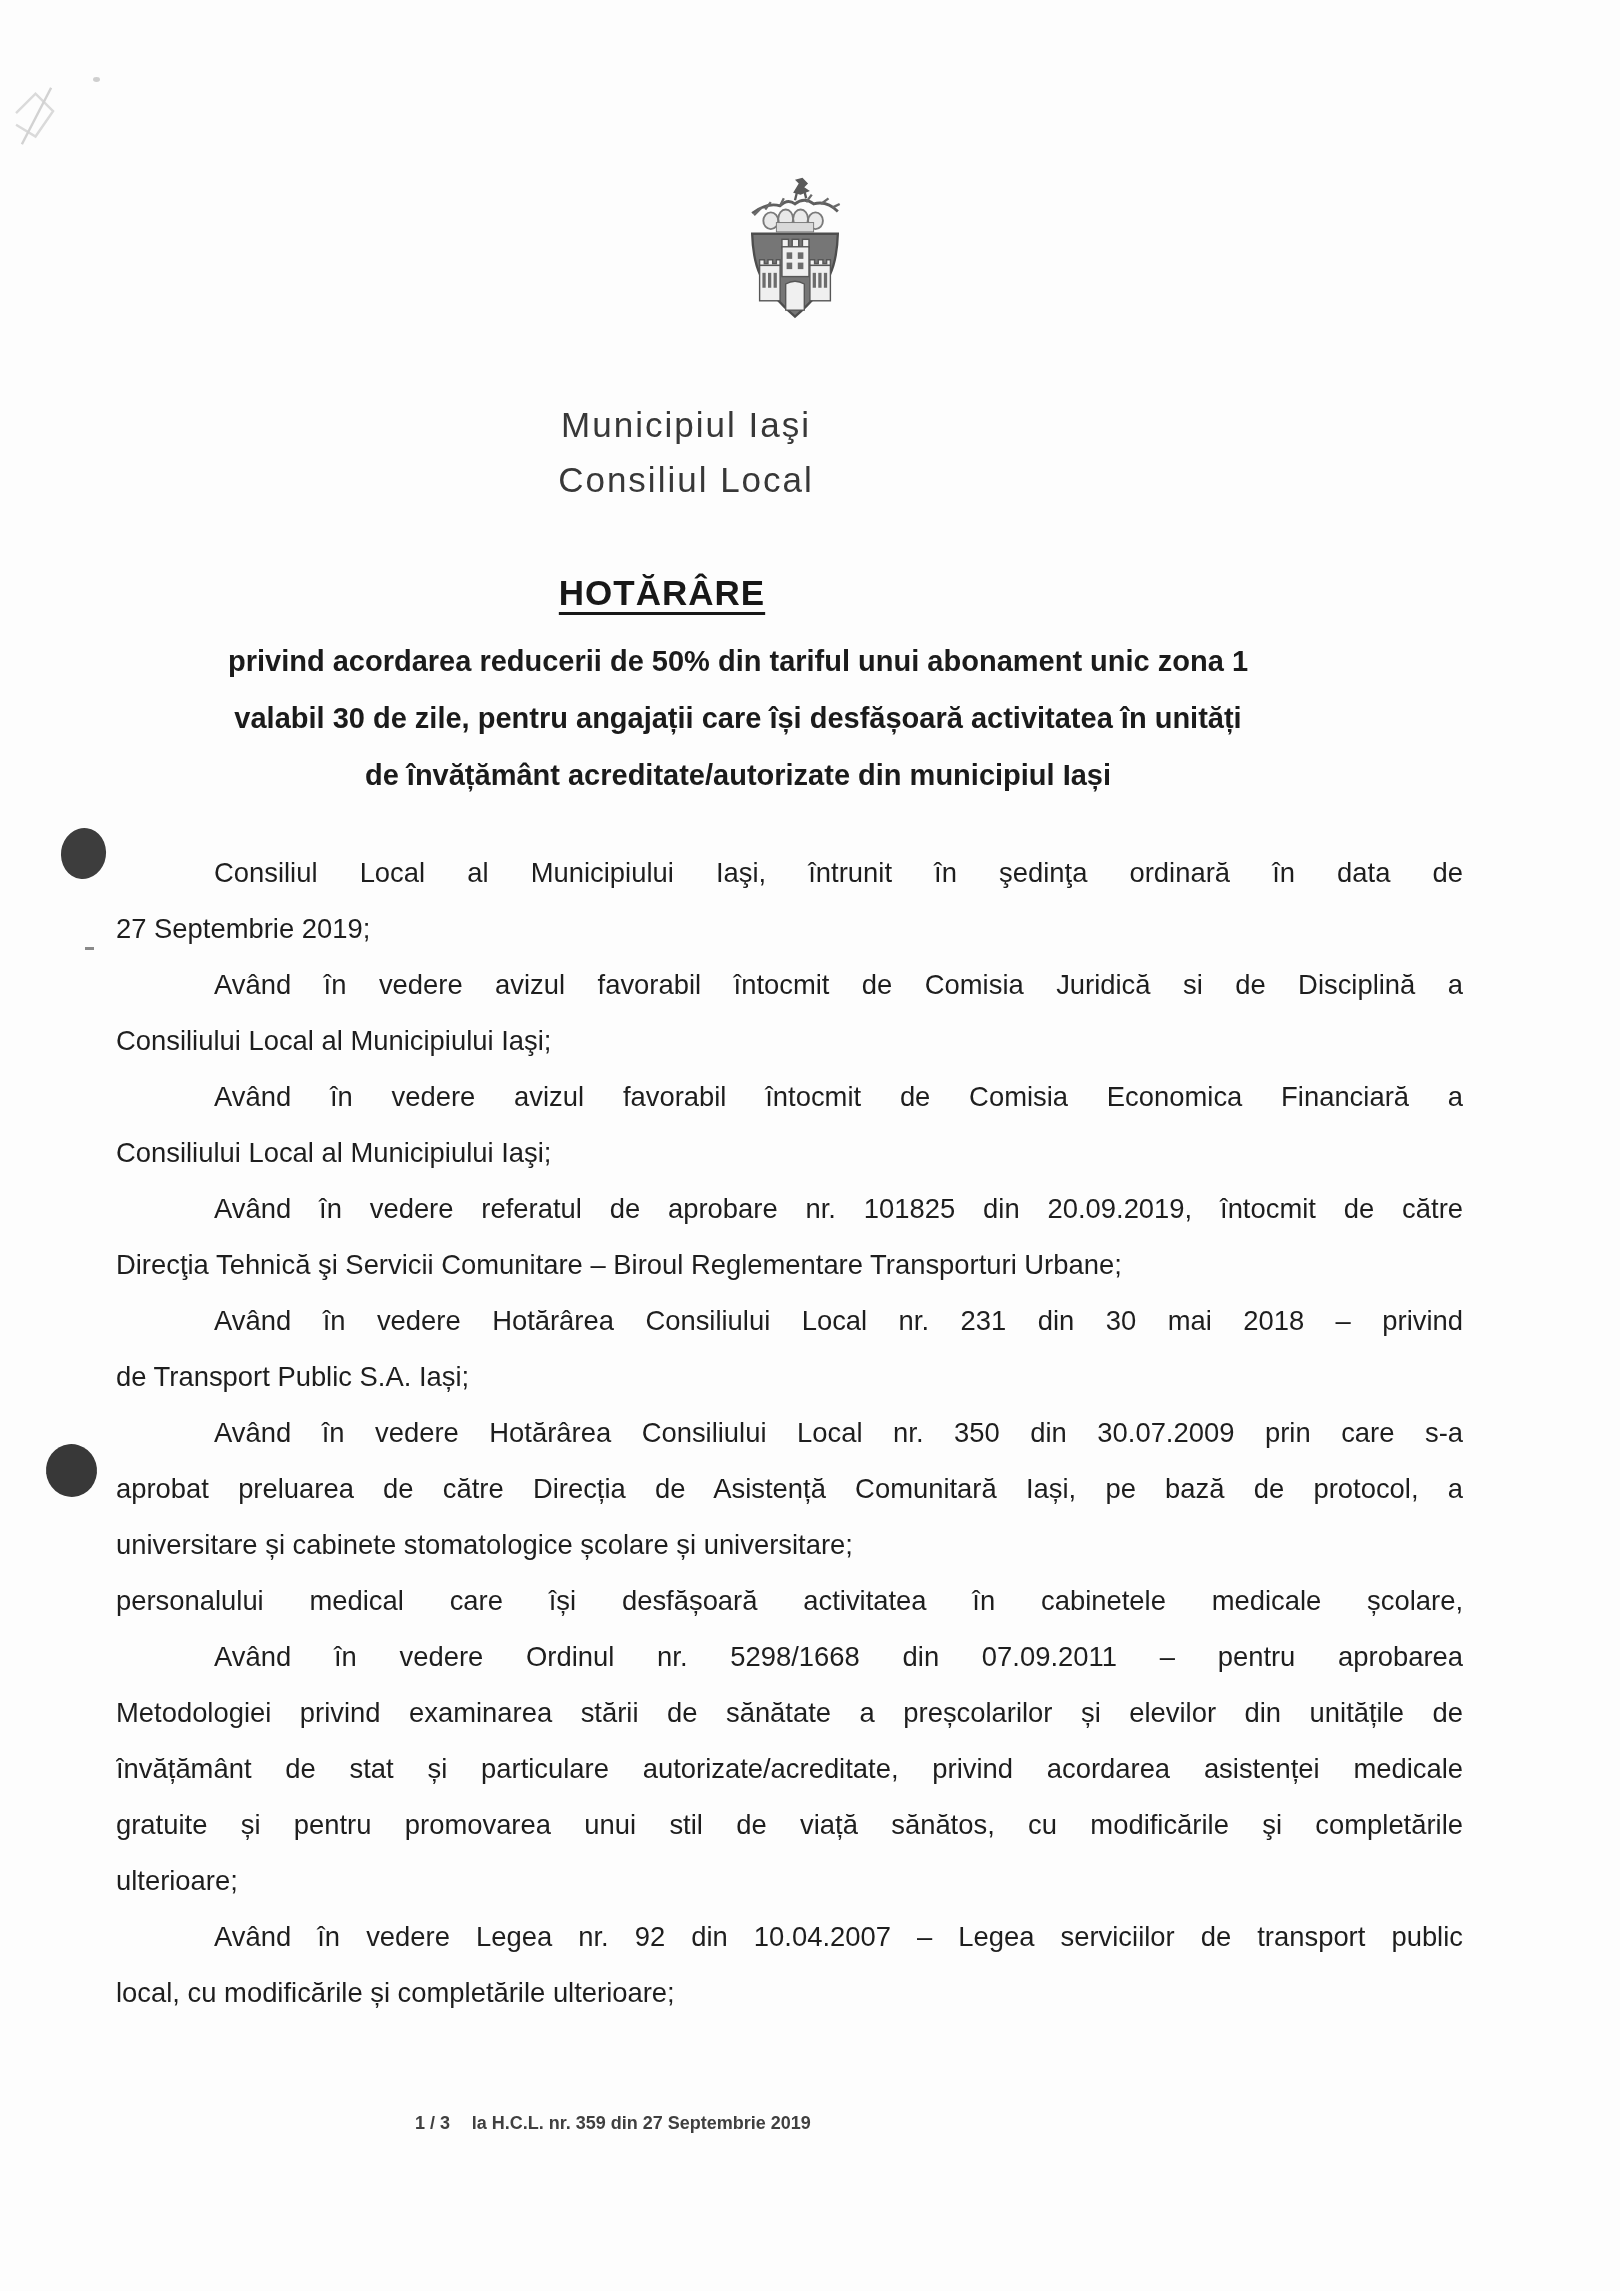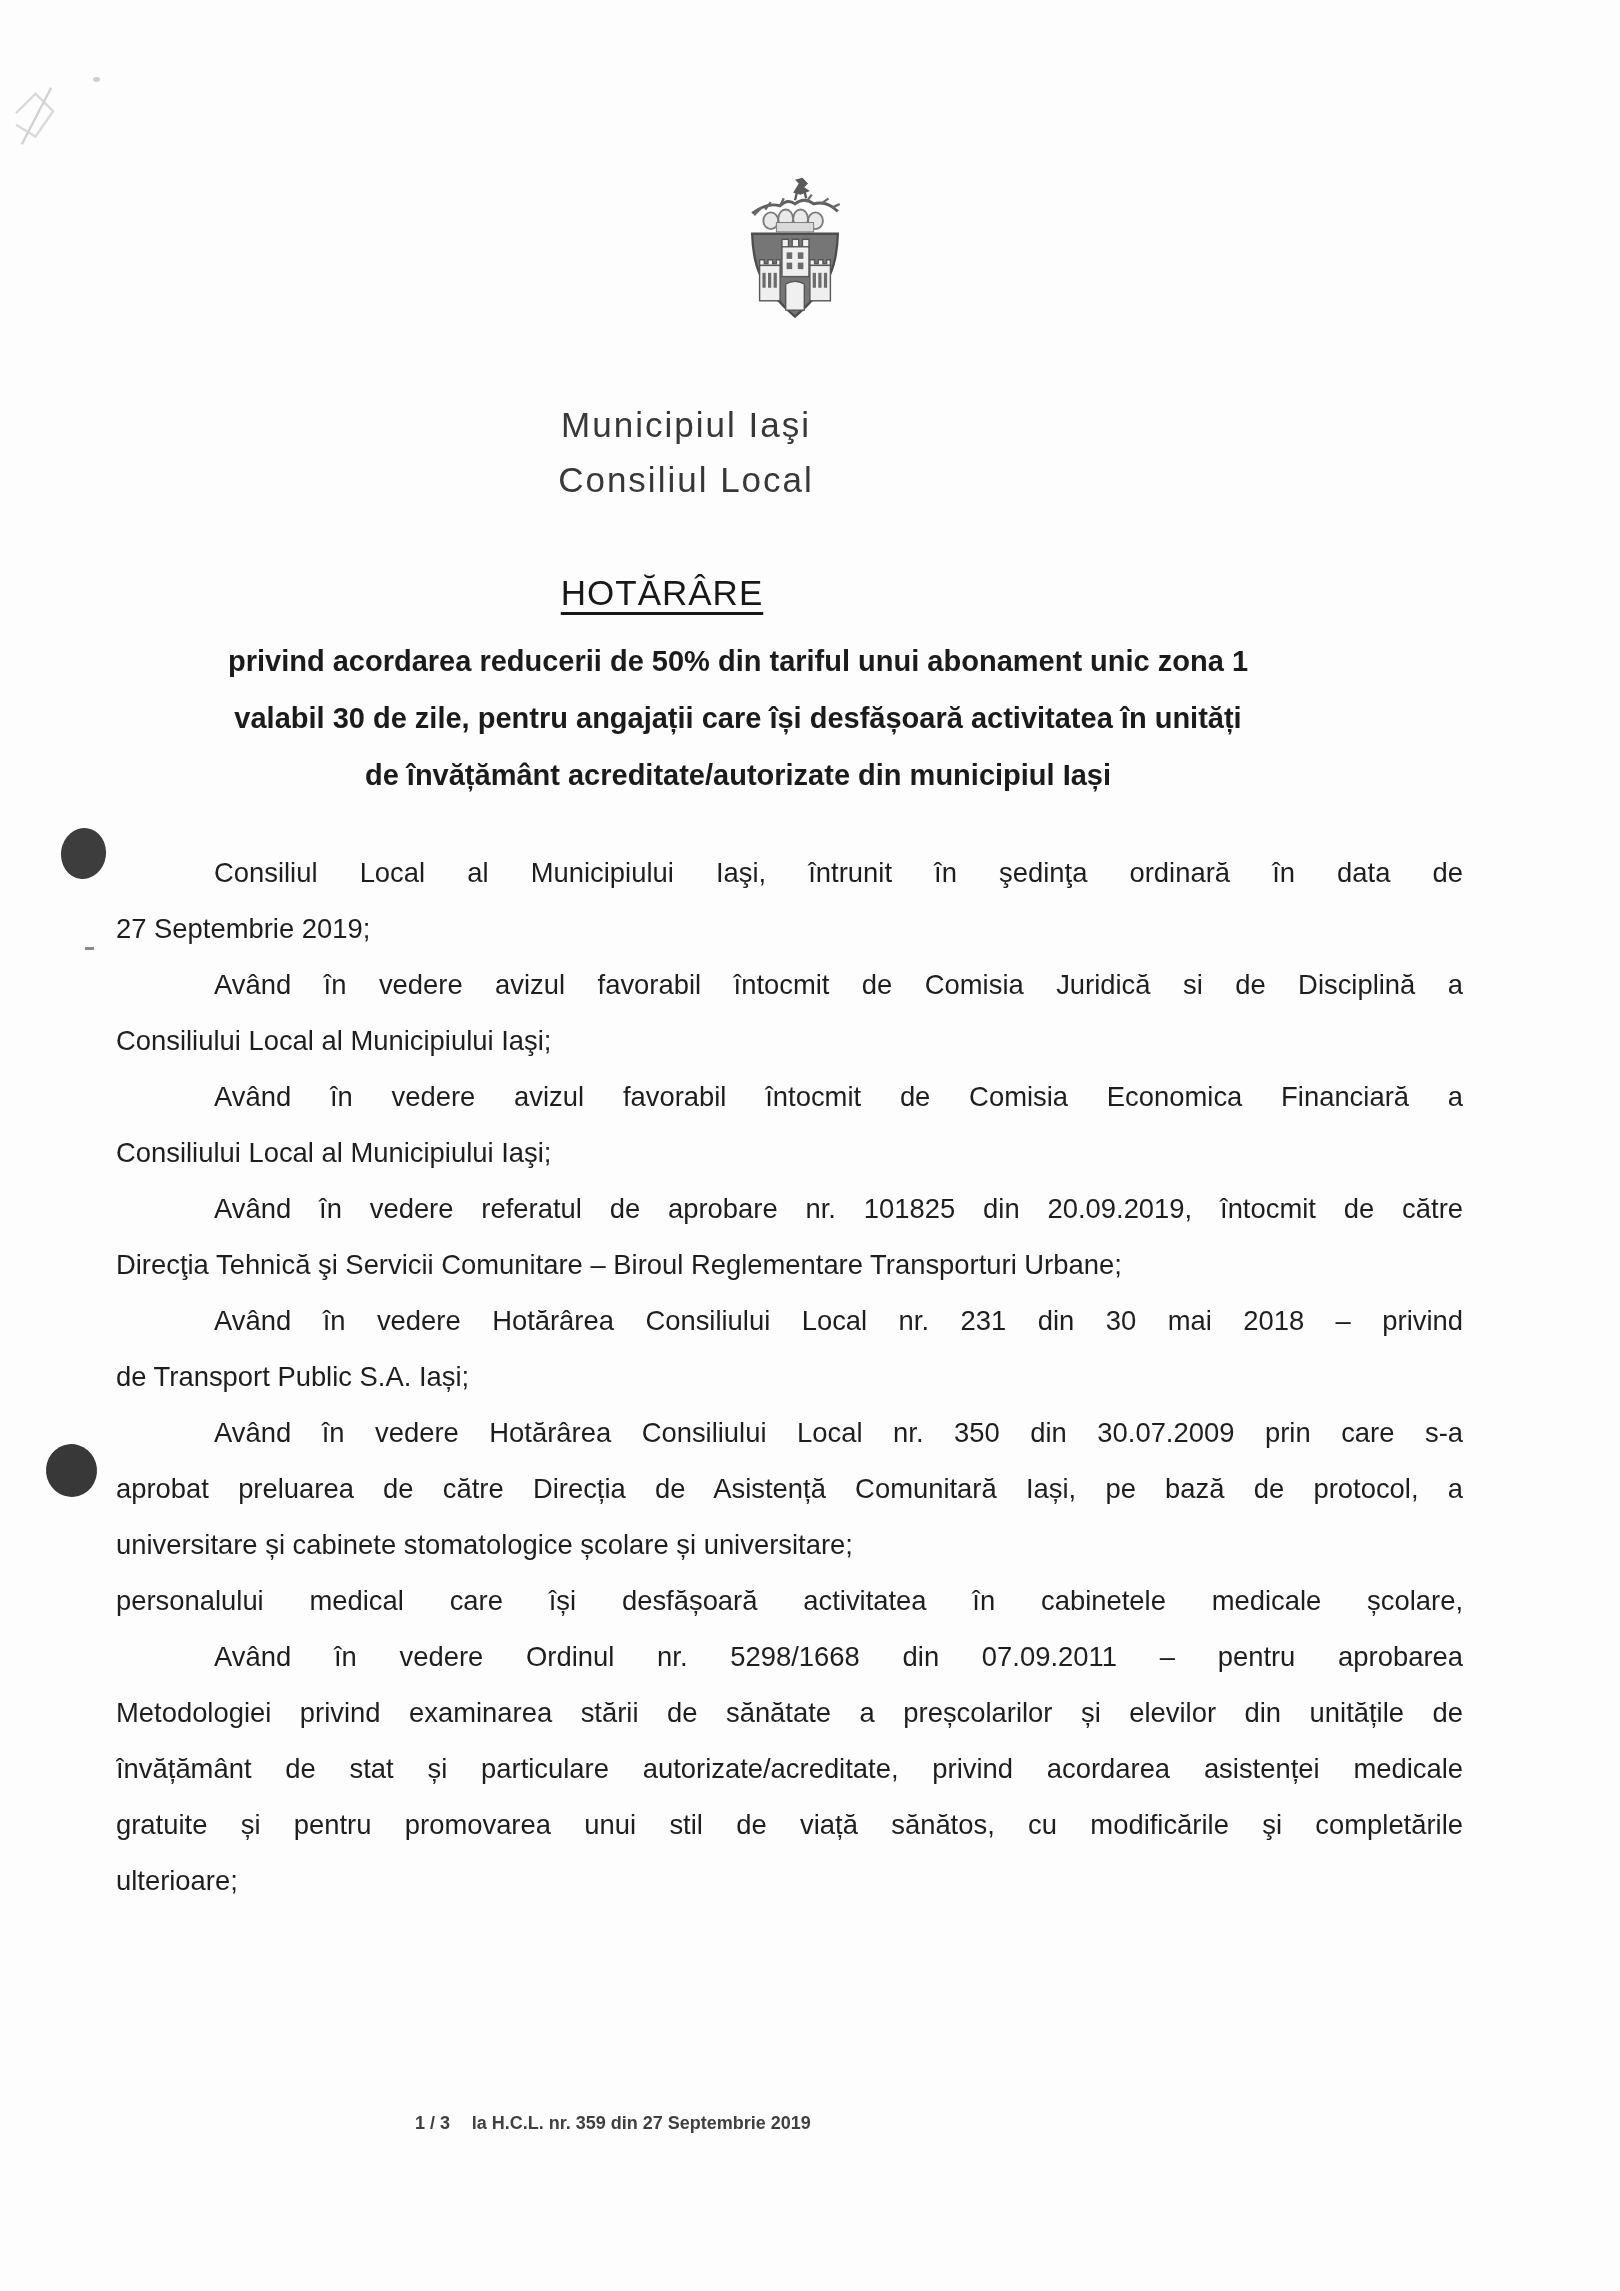--- a/index.html
+++ b/index.html
@@ -23,21 +23,21 @@
   .punch.p1{left:61px;top:828px;width:45px;height:51px;background:#3d3d3d;transform:rotate(8deg);}
   .punch.p2{left:46px;top:1444px;width:51px;height:53px;background:#383838;transform:rotate(-6deg);}
 
   
   .crest{left:737px;top:176px;width:116px;height:149px;}
   .letterhead{left:0;top:397px;width:1372px;text-align:center;
     font-size:35px;letter-spacing:2px;color:#383838;line-height:55px;}
 
   
   .doc-title{left:0;top:573px;width:1324px;text-align:center;
-    font-size:35px;font-weight:normal;letter-spacing:1px;color:#181818;}
+    font-size:35px;font-weight:bold;letter-spacing:1px;color:#181818;}
   .doc-title span{text-decoration:underline;text-decoration-thickness:2.9px;text-underline-offset:6.9px;}
   .subtitle{left:0;top:633px;width:1476px;text-align:center;
     font-size:29px;font-weight:bold;line-height:57px;color:#1b1b1b;}
 
   
   .doc-body{left:116px;top:845px;width:1347px;font-size:27.4px;color:#1e1e1e;}
   .para{margin:0;}
   .line{
     height:56px;line-height:56px;overflow:hidden;
     text-align:justify;text-align-last:justify;
@@ -152,16 +152,20 @@
       <div class="line last">universitare și cabinete stomatologice școlare și universitare;</div>
       <div class="line">personalului medical care își desfășoară activitatea în cabinetele medicale școlare,</div>
     </div>
     <div class="para">
       <div class="line first">Având în vedere Ordinul nr. 5298/1668 din 07.09.2011 – pentru aprobarea</div>
       <div class="line">Metodologiei privind examinarea stării de sănătate a preșcolarilor și elevilor din unitățile de</div>
       <div class="line">învățământ de stat și particulare autorizate/acreditate, privind acordarea asistenței medicale</div>
       <div class="line">gratuite și pentru promovarea unui stil de viață sănătos, cu modificările şi completările</div>
       <div class="line last">ulterioare;</div>
     </div>
+    <div class="para">
+      <div class="line first">Având în vedere Legea nr. 92 din 10.04.2007 – Legea serviciilor de transport public</div>
+      <div class="line last">local, cu modificările și completările ulterioare;</div>
+    </div>
   </div>
 
 <div class="abs footer"><span>1 / 3</span><span class="gap"></span><span>la H.C.L. nr. 359 din 27 Septembrie 2019</span></div>
 
 
 </body></html>

